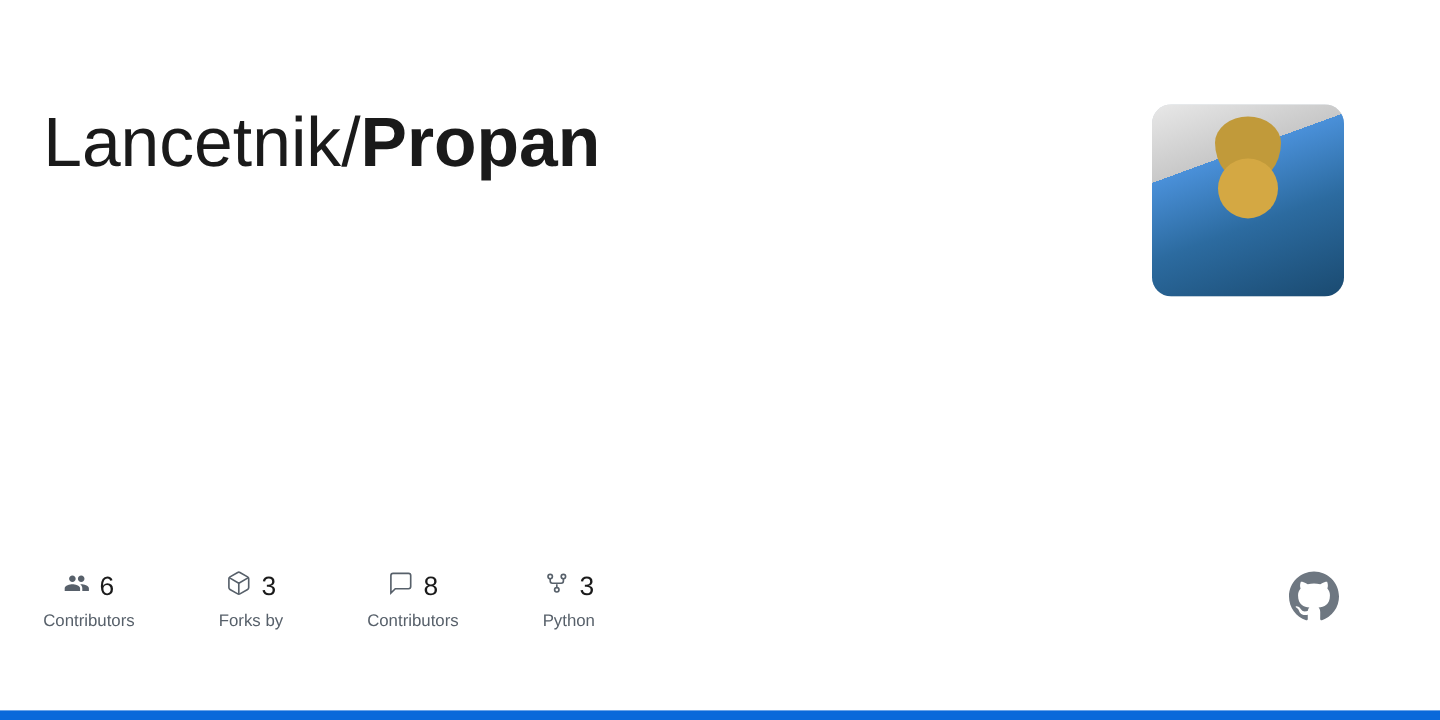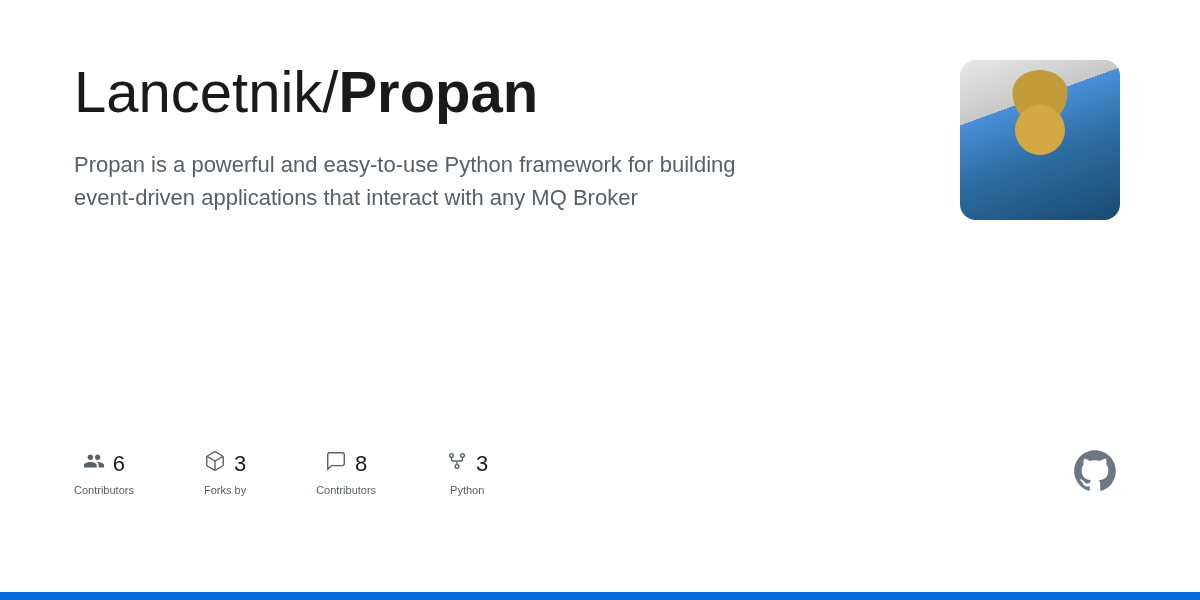--- a/index.html
+++ b/index.html
@@ -11,24 +11,25 @@
     body {
       font-family: -apple-system, BlinkMacSystemFont, 'Segoe UI', Helvetica, Arial, sans-serif;
       background: #ffffff;
       width: 1200px;
       height: 600px;
       overflow: hidden;
       position: relative;
     }
 
     .main-container {
-      padding: 60px 80px 40px 74px;
+      padding: 60px 80px 40px 36px;
       display: flex;
       flex-direction: column;
       height: 540px;
+      margin-top: 27px;
     }
 
     .top-section {
       display: flex;
       justify-content: space-between;
       align-items: flex-start;
       margin-bottom: 40px;
     }
 
     .title-desc {
@@ -126,21 +127,21 @@
       color: #57606a;
     }
 
     .stat-count {
       font-size: 22px;
       font-weight: 500;
       color: #1a1a1a;
     }
 
     .stat-label {
-      font-size: 11px;
+      font-size: 14px;
       color: #57606a;
       text-align: center;
     }
 
     .github-icon-container {
       margin-left: auto;
     }
 
     .github-icon {
       width: 50px;
@@ -168,21 +169,20 @@
   </style>
 </head>
 <body>
 
 <div class="main-container">
   <div class="top-section">
     <div class="title-desc">
       <h1 class="repo-title">
         <span>Lancetnik/</span><strong>Propan</strong>
       </h1>
-      <p class="repo-description">Propan is a powerful and easy-to-use Python framework for building event-driven applications that interact with any MQ Broker</p>
     </div>
     <div class="avatar-container">
       <div class="avatar-img"></div>
     </div>
   </div>
 
   <div class="stats-section">
 
     <div class="stat-item">
       <div class="stat-top">

